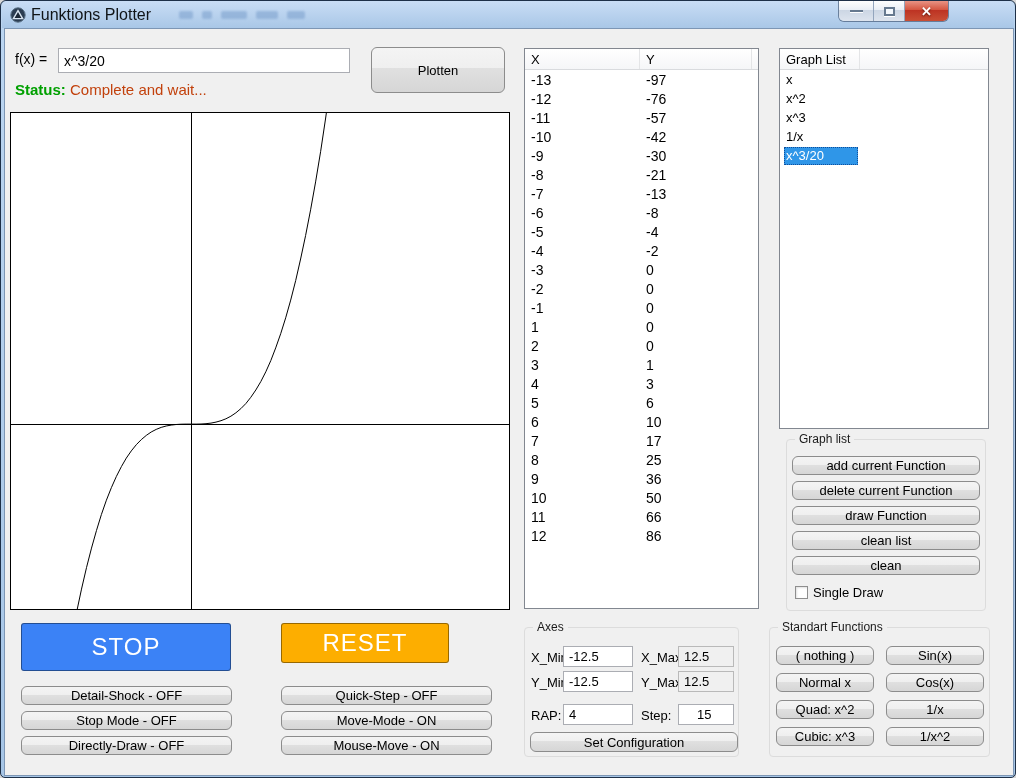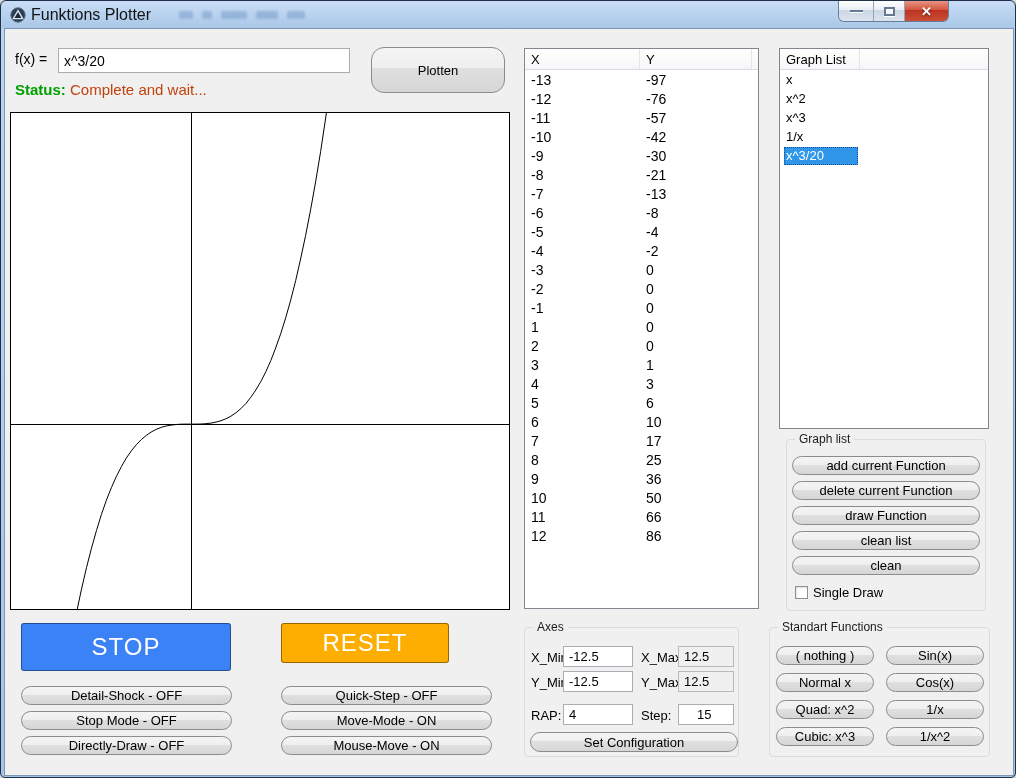--- a/index.html
+++ b/index.html
@@ -20,21 +20,21 @@
   .wbtn.close{width:43px;background:linear-gradient(#e89384,#d4543f 45%,#bd3323 46%,#c94f35);}
   .glyph-min{width:13px;height:3px;background:#66798f;border-bottom:1px solid #fff;}
   .glyph-max{width:11px;height:9px;border:2px solid #66798f;background:#f4f8fd;box-shadow:0 1px 0 #fff;}
   .glyph-x{color:#fff;font-size:13px;font-weight:bold;text-shadow:0 1px 2px #5e170c;}
   .client{position:absolute;left:4px;top:28px;width:1008px;height:746px;background:#f0f0f0;
     box-shadow:0 0 0 1px #7d96b4;}
   .abs{position:absolute;}
   .lbl{font-size:14px;color:#000;}
   input.tb{border:1px solid #abadb3;background:#fff;font-family:"Liberation Sans",sans-serif;font-size:13px;padding:2px 5px;color:#000;}
   input.tb.ro{background:#f0f0f0;border-color:#b9b9b9;color:#000;}
-  .btn7{background:linear-gradient(#f4f4f4,#efefef 45%,#e0e0e0 46%,#d6d6d6);border:1px solid #8c8c8c;border-radius:13px;
+  .btn7{background:linear-gradient(#f4f4f4,#efefef 45%,#e0e0e0 46%,#d6d6d6);border:1px solid #8c8c8c;border-radius:6px;
     font-family:"Liberation Sans",sans-serif;font-size:13px;color:#000;display:flex;align-items:center;justify-content:center;padding:7px;}
   .status{font-size:15px;}
   .status .st-label{color:#00a000;}
   .status .st-text{color:#c2410c;}
   .plot{background:#fff;border:1px solid #000;}
   .lv{background:#fff;border:1px solid #828790;overflow:hidden;}
   .lv-header{display:flex;height:21px;background:linear-gradient(#ffffff,#f5f6f8);border-bottom:1px solid #d9dbde;font-size:13px;color:#000;}
   .lv-hcell{display:flex;align-items:center;padding-left:6px;border-right:1px solid #e4e5e7;height:100%;}
   .lv-row{display:flex;height:19px;align-items:center;font-size:14px;}
   .lv-cell{padding-left:6px;}

